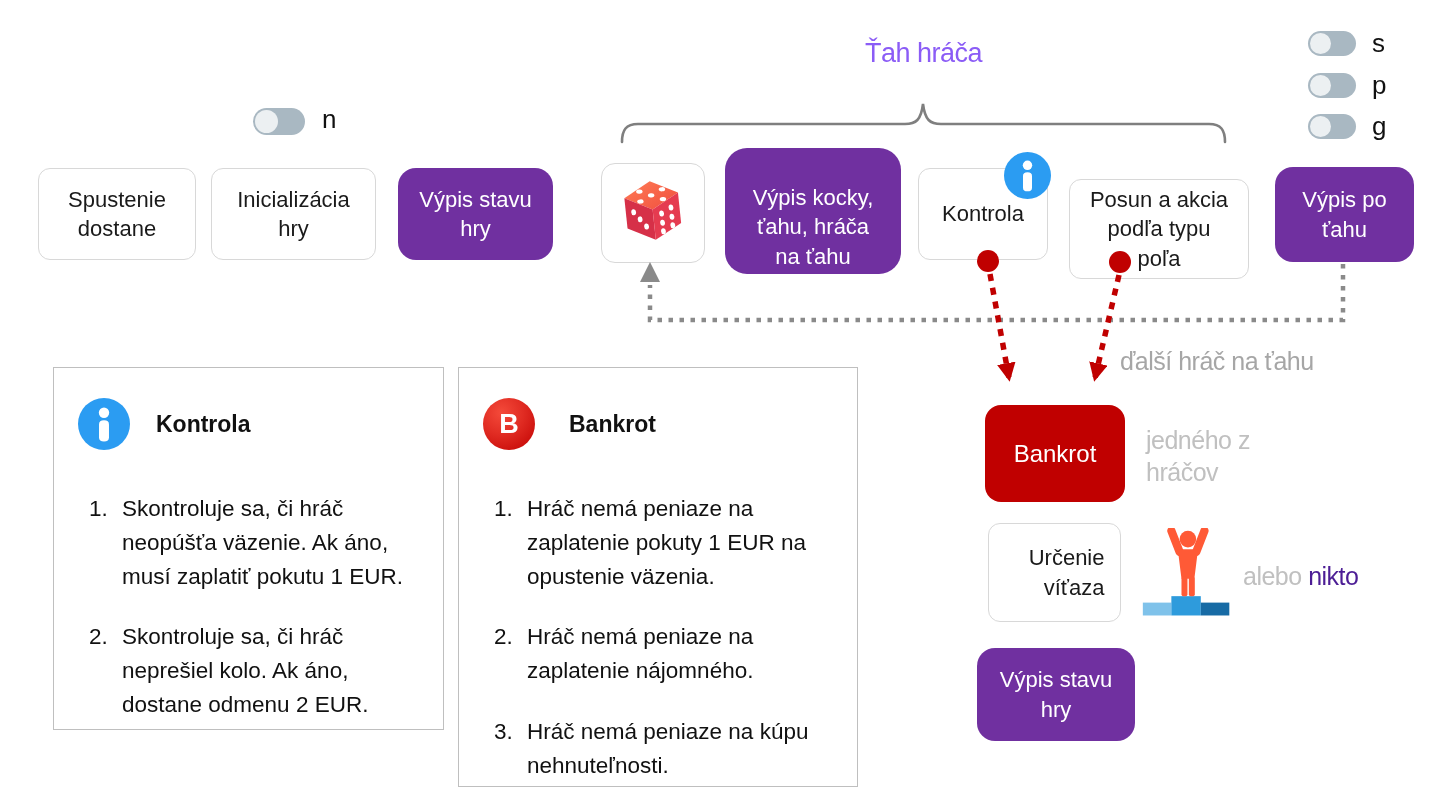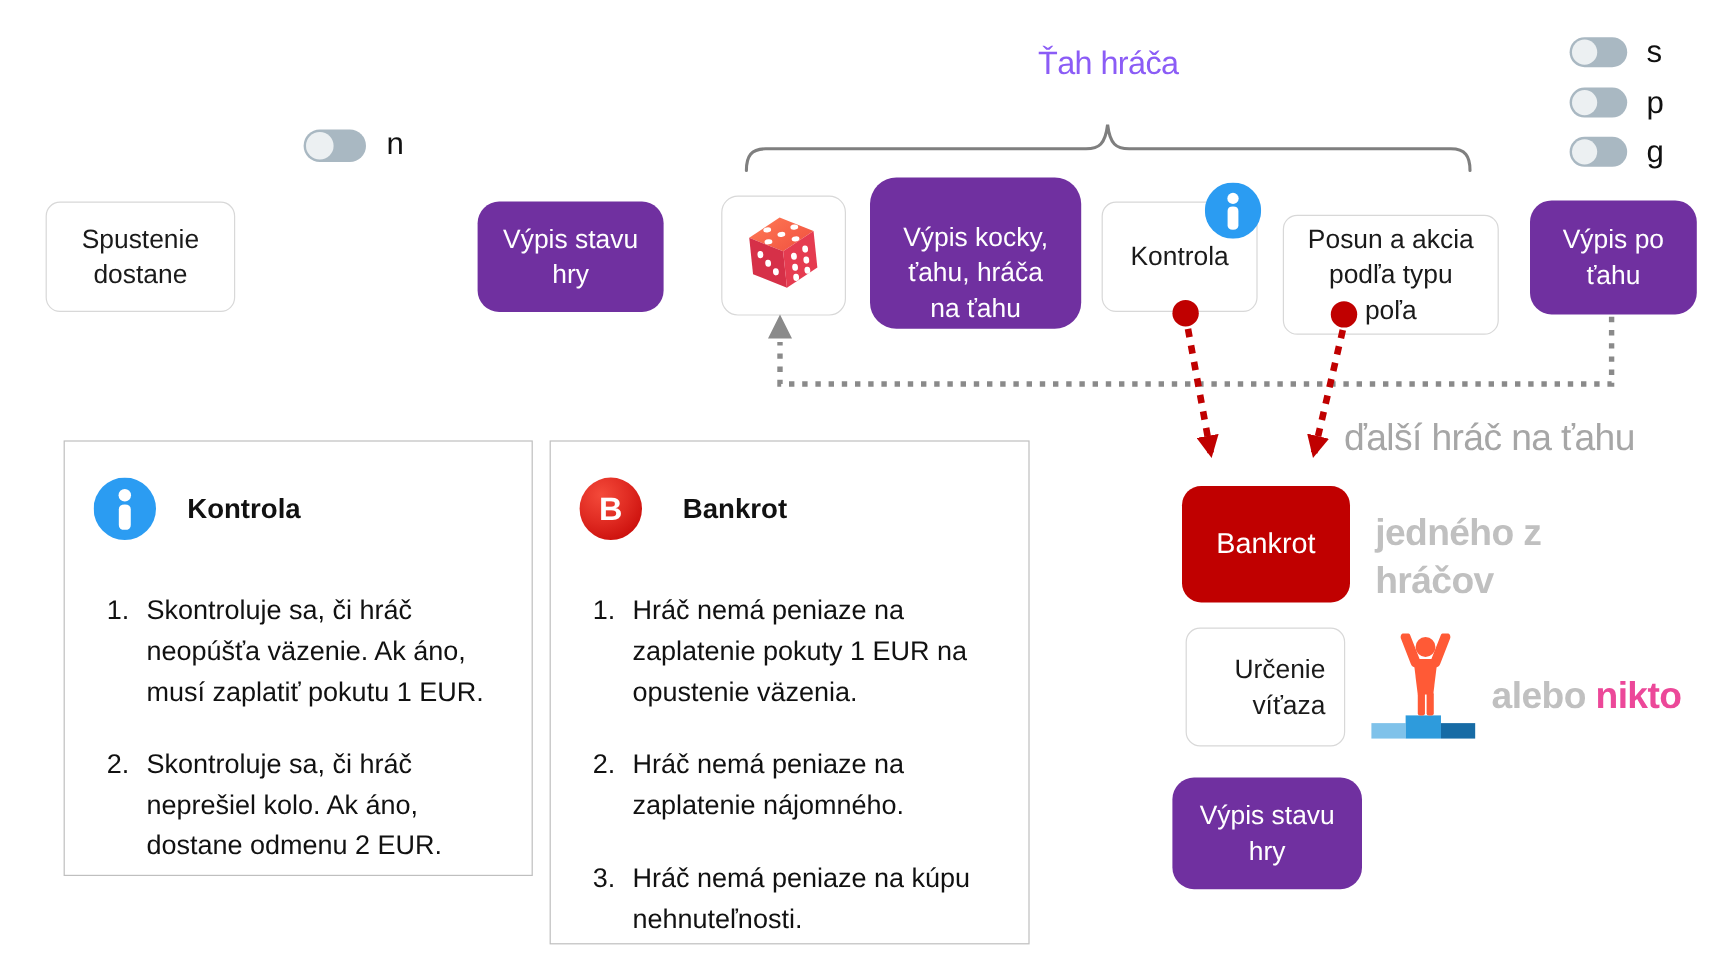--- a/index.html
+++ b/index.html
@@ -19,23 +19,23 @@
   .box .inner{display:block;}
   
   .toggle{position:absolute;border-radius:15px;background:#A9B8C2;}
   .toggle .thumb{position:absolute;left:2px;top:2px;border-radius:50%;background:#ECF0F2;}
   .tg-label{position:absolute;font-size:26px;color:#111;}
   
   .overlay{position:absolute;left:0;top:0;z-index:6;pointer-events:none;}
   .boxes{position:absolute;left:0;top:0;width:100%;height:100%;z-index:3;}
   
   .brace-label{position:absolute;font-size:27px;color:#8b5cf6;letter-spacing:-0.5px;}
-  .ghost{position:absolute;font-size:31px;color:#A6A6A6;letter-spacing:-0.5px;line-height:1.28;}
-  .ghost.lighter{color:#C0C0C0;font-weight:bold;}
-  .ghost .dark{color:#ec4899;}
+  .ghost{position:absolute;font-size:25px;color:#A6A6A6;letter-spacing:-0.5px;line-height:1.28;}
+  .ghost.lighter{color:#C0C0C0;}
+  .ghost .dark{color:#4c1d95;}
   
   .info-badge{position:absolute;z-index:7;}
   
   .panel{
     position:absolute;background:#fff;border:1.5px solid #BFBFBF;box-sizing:border-box;
   }
   .panel-head{display:flex;align-items:center;gap:26px;margin:30px 0 0 24px;}
   .panel-title{font-size:23px;font-weight:bold;color:#111;}
   .b-badge{
     width:52px;height:52px;border-radius:50%;flex:0 0 auto;
@@ -54,20 +54,23 @@
 <body>
 
 <div class="stage">
 
   <div class="boxes">
 
     <div class="box" style="left:38px;top:168px;width:158px;height:92px;">
       <span class="inner" style="width:122px;">Spustenie dostane</span>
     </div>
 
+    <div class="box" style="left:211px;top:168px;width:165px;height:92px;">
+      <span class="inner" style="width:130px;">Inicializácia hry</span>
+    </div>
 
     <div class="box purple" style="left:398px;top:168px;width:155px;height:92px;">
       <span class="inner" style="width:122px;">Výpis stavu hry</span>
     </div>
 
     <div class="box" style="left:601px;top:163px;width:104px;height:100px;border-radius:14px;">
       <svg width="78" height="78" viewBox="0 0 110 110">
         <g transform="rotate(-6 55 55)">
           <defs>
             <linearGradient id="diceTop" x1="0" y1="0" x2="1" y2="1">

